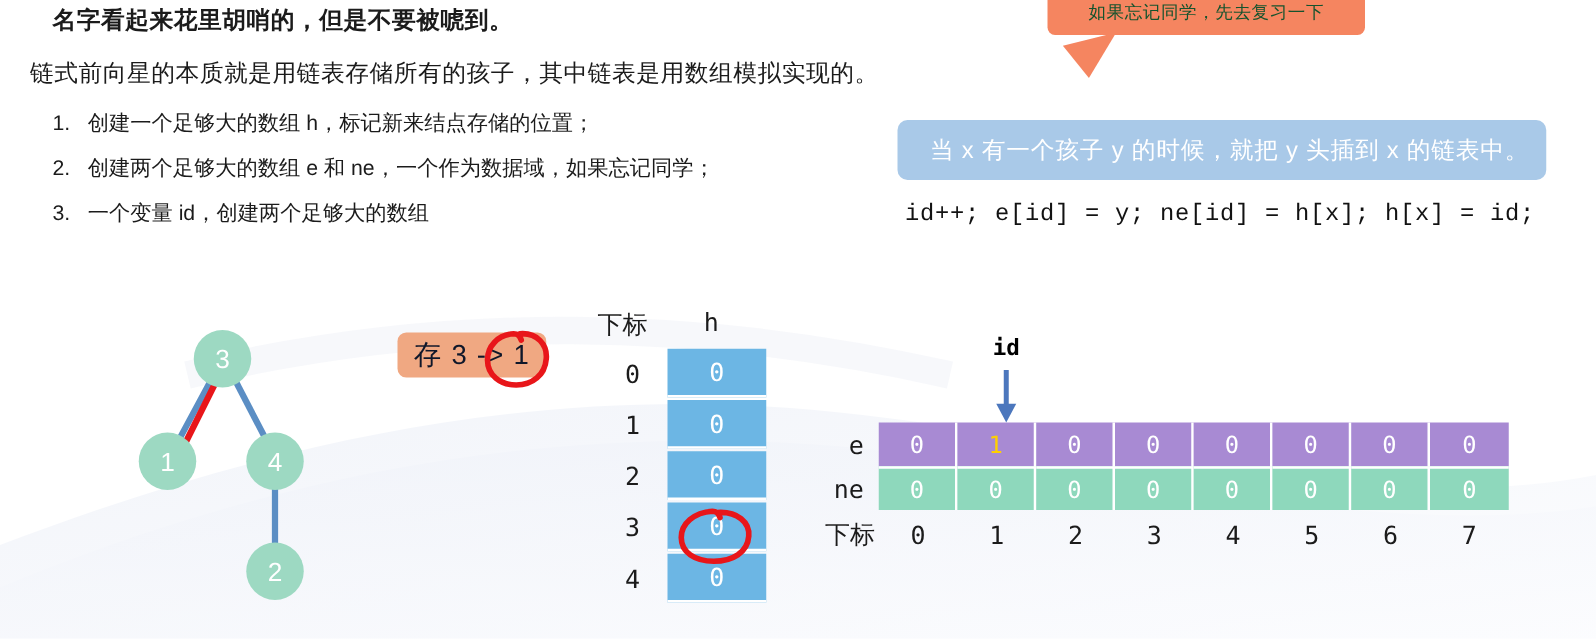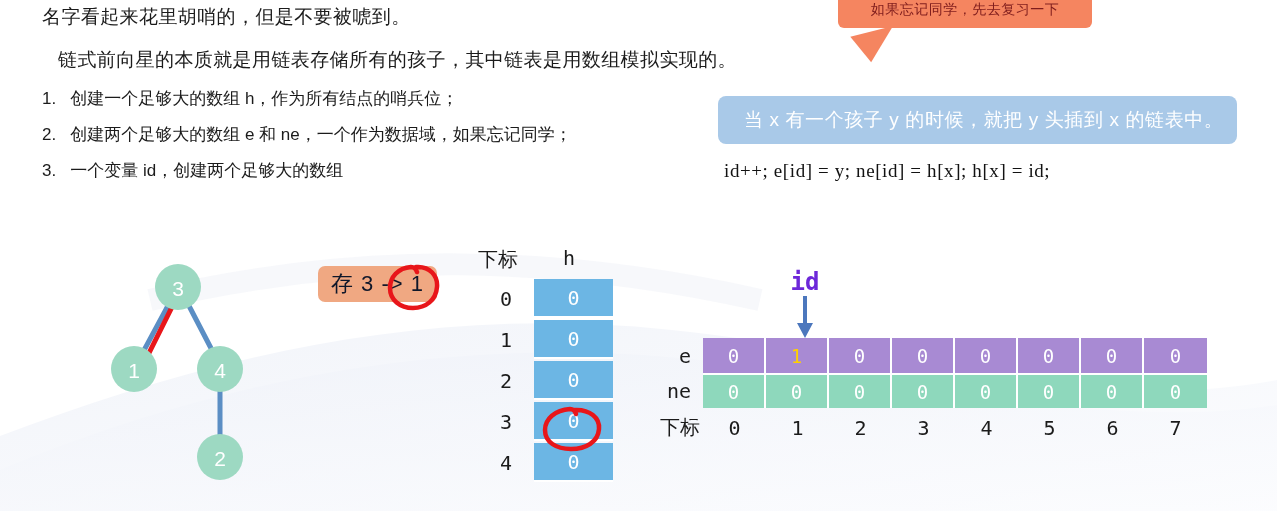--- a/index.html
+++ b/index.html
@@ -28,22 +28,22 @@
 
   
   .para {
     position: absolute;
     font-size: 19px;
     line-height: 1.35;
     letter-spacing: 0.4px;
     white-space: nowrap;
     z-index: 3;
   }
-  #para-1 { left: 42px; top: 4px; }
-  #para-2 { left: 58px; top: 47px; }
+  #para-1 { left: 42px; top: 4px; font-weight: bold; }
+  #para-2 { left: 24px; top: 47px; }
 
   .list-item {
     position: absolute;
     font-size: 17px;
     line-height: 1.3;
     white-space: nowrap;
     z-index: 3;
     display: flex;
     gap: 14px;
   }
@@ -58,21 +58,21 @@
     left: 838px; top: -8px;
     width: 254px; height: 36px;
     background: #f58560;
     border-radius: 6px;
     display: flex;
     align-items: center;
     justify-content: center;
     z-index: 6;
   }
   #speech-bubble-text {
-    color: #7f1d1d;
+    color: #14532d;
     font-size: 14px;
     letter-spacing: 0.5px;
     white-space: nowrap;
   }
   #speech-bubble-tail {
     position: absolute;
     left: 849px; top: 26px;
     width: 0; height: 0;
     border-left: 14px solid transparent;
     border-right: 30px solid transparent;
@@ -98,21 +98,21 @@
     font-size: 19px;
     letter-spacing: 0.6px;
     padding-left: 26px;
     white-space: nowrap;
   }
 
   
   #code-line {
     position: absolute;
     left: 724px; top: 160px;
-    font-family: Liberation Serif, serif;
+    font-family: Liberation Mono, monospace;
     font-size: 19px;
     letter-spacing: 0.6px;
     color: #121212;
     white-space: nowrap;
     z-index: 4;
   }
 
   
   #tree {
     position: absolute;
@@ -298,21 +298,21 @@
   <path d="M0,470 C180,395 420,330 700,360 C930,385 1120,430 1277,405 L1277,511 L0,511 Z" fill="url(#wg1)"></path>
   <path d="M0,436 C200,360 430,300 690,332 C940,362 1110,412 1277,380 L1277,511 L0,511 Z" fill="url(#wg2)" opacity="0.75"></path>
   <path d="M150,300 C360,250 560,255 760,300" stroke="#f2f4f9" stroke-width="22" fill="none" opacity="0.6"></path>
 </svg>
 
 <div class="para" id="para-1">名字看起来花里胡哨的，但是不要被唬到。</div>
 <div class="para" id="para-2">链式前向星的本质就是用链表存储所有的孩子，其中链表是用数组模拟实现的。</div>
 
 <div class="list-item" id="li-1">
   <span class="list-num">1.</span>
-  <span>创建一个足够大的数组 h，作为所有结点的哨兵位；</span>
+  <span>创建一个足够大的数组 h，标记新来结点存储的位置；</span>
 </div>
 <div class="list-item" id="li-2">
   <span class="list-num">2.</span>
   <span>创建两个足够大的数组 e 和 ne，一个作为数据域，如果忘记同学；</span>
 </div>
 <div class="list-item" id="li-3">
   <span class="list-num">3.</span>
   <span>一个变量 id，创建两个足够大的数组</span>
 </div>
 
@@ -389,21 +389,21 @@
 </div>
 
 <svg id="h-cell-circle" viewBox="0 0 62 48">
   <path d="M33,5 C49,4 59,13 58,24 C57,37 45,44 30,44 C15,44 4,37 4,25 C4,14 14,5 29,4 C32,4 34,6 35,9" fill="none" stroke="#e8161a" stroke-width="4.5" stroke-linecap="round"></path>
 </svg>
 
 <svg id="id-pointer" viewBox="0 0 70 72">
   <line x1="35" y1="28" x2="35" y2="58" stroke="#4c77bd" stroke-width="4"></line>
   <polygon points="35,70 27,55 43,55" fill="#4c77bd"></polygon>
 </svg>
-<div id="id-pointer-label" style="position:absolute;left:770px;top:268px;width:70px;text-align:center;font-size:24px;font-weight:bold;font-family:'DejaVu Sans Mono',monospace;color:#6d28d9;z-index:5;">id</div>
+<div id="id-pointer-label" style="position:absolute;left:770px;top:268px;width:70px;text-align:center;font-size:18px;font-weight:bold;font-family:'DejaVu Sans Mono',monospace;color:#000000;z-index:5;">id</div>
 
 <div id="en-wrap">
 
   <div class="en-row">
     <span class="en-row-label">e</span>
     <span class="en-cell e-cell">0</span>
     <span class="en-cell e-cell highlight">1</span>
     <span class="en-cell e-cell">0</span>
     <span class="en-cell e-cell">0</span>
     <span class="en-cell e-cell">0</span>

